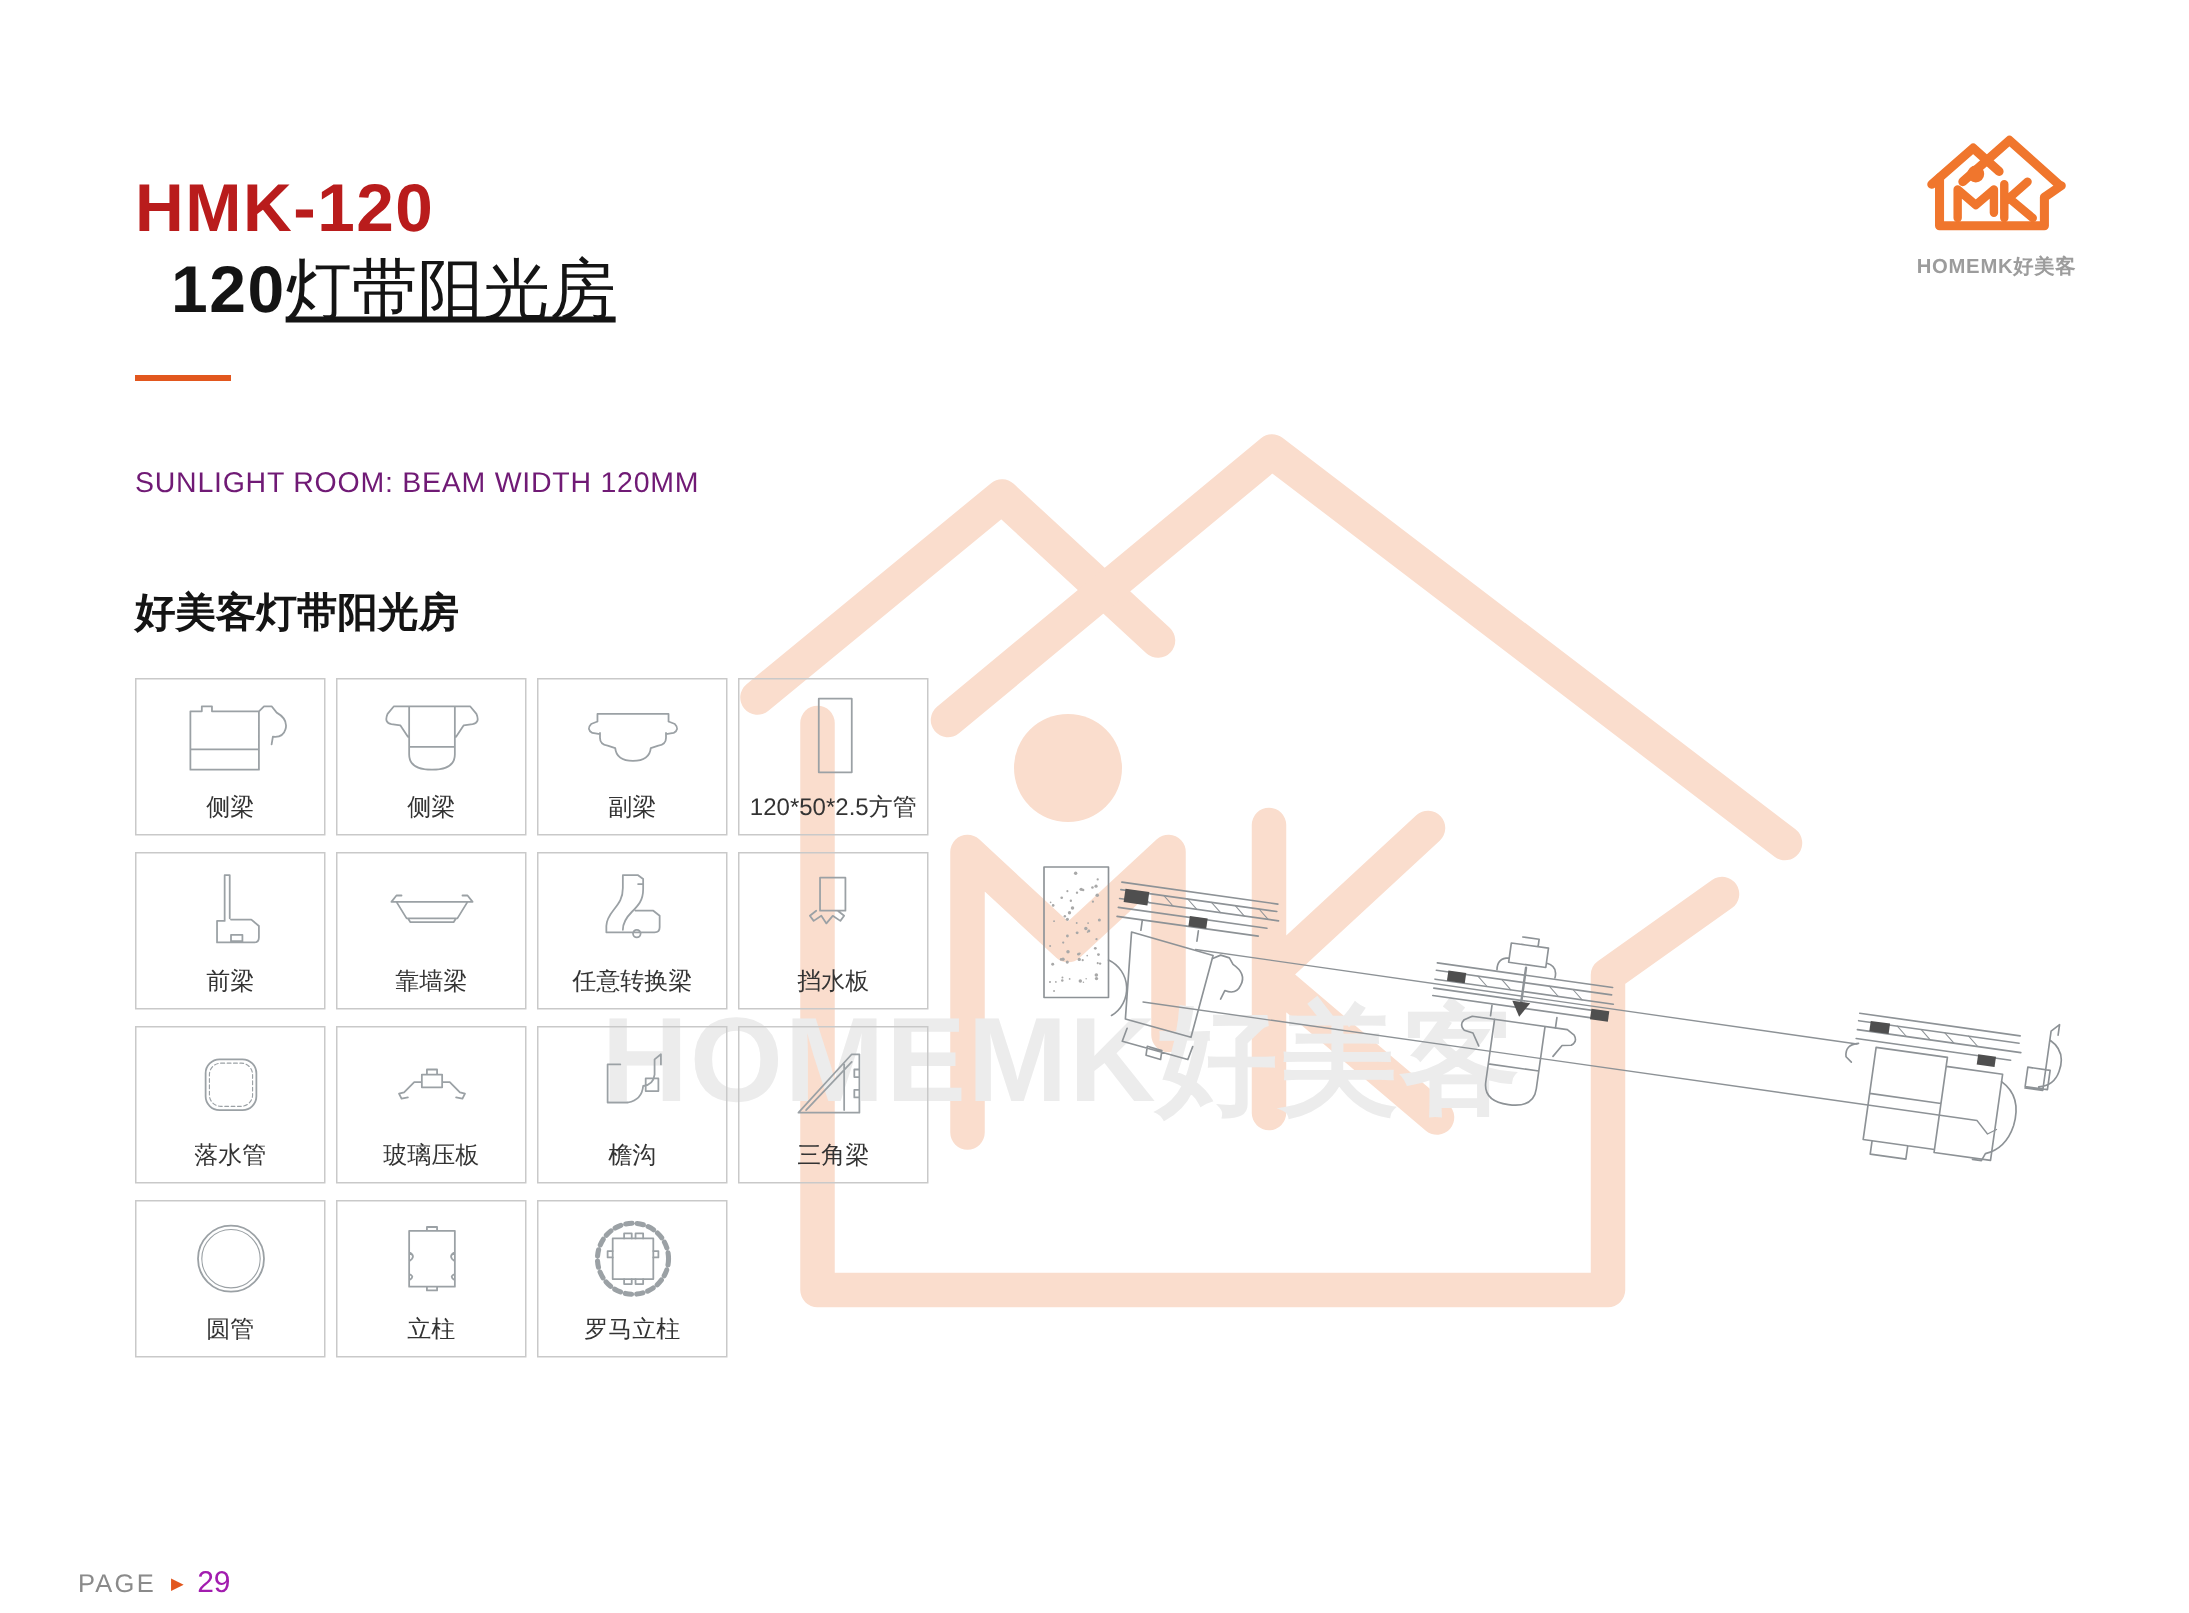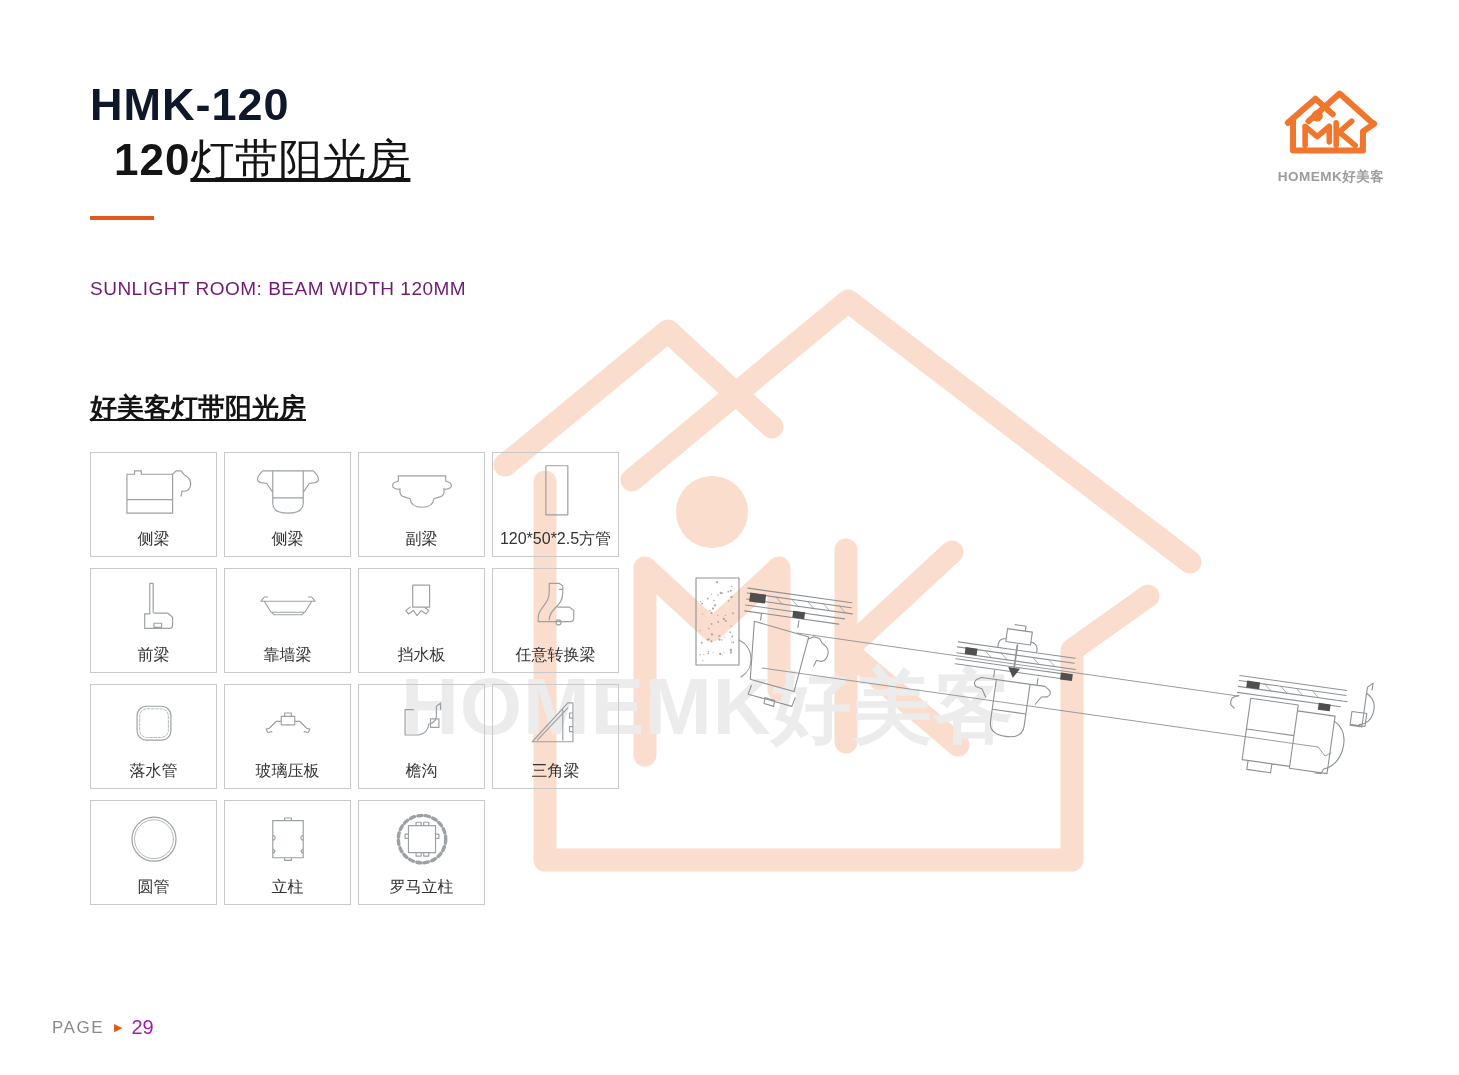--- a/index.html
+++ b/index.html
@@ -11,46 +11,46 @@
   
   .wm-house{position:absolute;left:0;top:0;z-index:1;pointer-events:none;}
   .wm-text{
     position:absolute;left:401px;top:667px;z-index:2;
     font-size:80px;font-weight:bold;color:#ECECEC;letter-spacing:1px;
     white-space:nowrap;line-height:1;pointer-events:none;
   }
   .drawing{position:absolute;left:0;top:0;z-index:3;pointer-events:none;}
   
   .header{position:absolute;left:90px;top:80px;z-index:5;}
-  .model-code{font-size:45px;font-weight:bold;color:#0f172a;line-height:1.1;letter-spacing:1px;}
+  .model-code{font-size:45px;font-weight:bold;color:#b91c1c;line-height:1.1;letter-spacing:1px;margin-top:34px;}
   .title-line{margin-top:6px;font-size:44px;color:#141414;line-height:1.1;}
   .title-num{font-weight:bold;letter-spacing:1px;margin-left:24px;}
   .title-cn{font-weight:500;text-decoration:underline;}
   .accent-dash{margin-top:32px;width:64px;height:4px;background:#E2571E;}
   .subtitle{margin-top:58px;font-size:19px;color:#701a75;letter-spacing:0.5px;}
   
   .logo{position:absolute;left:1256px;top:78px;width:150px;z-index:5;text-align:center;}
   .logo-word{margin-top:4px;font-size:13.5px;font-weight:bold;color:#9C9C9C;letter-spacing:0.5px;white-space:nowrap;}
   
-  .section-title{position:absolute;left:90px;top:390px;z-index:5;font-size:27px;font-weight:bold;color:#141414;text-decoration:underline;}
+  .section-title{position:absolute;left:90px;top:390px;z-index:5;font-size:27px;font-weight:bold;color:#141414;}
   .grid{
     position:absolute;left:90px;top:452px;z-index:4;
     display:grid;grid-template-columns:repeat(4,127px);grid-auto-rows:105px;
     column-gap:7px;row-gap:11px;
   }
   .cell{
     border:1px solid #C9C9C9;background:transparent;
     display:flex;flex-direction:column;align-items:center;
     box-sizing:border-box;
   }
   .cell .ic{flex:1 1 auto;display:flex;align-items:center;justify-content:center;width:100%;}
   .cell .lbl{font-size:16px;color:#333;margin-bottom:9px;line-height:1;white-space:nowrap;}
   .ic svg{stroke:#9BA1A5;fill:none;stroke-width:1.4;stroke-linecap:round;stroke-linejoin:round;}
   
-  .footer{position:absolute;left:52px;top:1016px;z-index:5;display:flex;align-items:center;}
+  .footer{position:absolute;left:52px;top:1044px;z-index:5;display:flex;align-items:center;}
   .footer .pg{font-size:17px;color:#8A8A8A;letter-spacing:1.5px;}
   .footer .arr{font-size:11px;color:#E2571E;margin:0 9px 0 10px;}
   .footer .num{font-size:20px;color:#a21caf;}
 </style>
 </head>
 <body>
 
 <svg class="wm-house" width="1459" height="1075" viewBox="0 0 1459 1075">
   <g stroke="#FADDCD" stroke-width="23" stroke-linecap="round" stroke-linejoin="round" fill="none">
     <path d="M505,465 L668,331 L772,427"></path>
@@ -242,33 +242,33 @@
         <svg width="104" height="66" viewBox="0 0 104 78">
       <path d="M20,31 l4,-5 h4 M20,31 h64 M84,31 l-4,-5 h-4 M24,31 l8,13 h40 l8,-13 M33,44 l2,3 h34 l2,-3"></path>
     </svg>
       </div>
     <div class="lbl">靠墙梁</div>
   </div>
 
   <div class="cell">
     <div class="ic">
         <svg width="104" height="66" viewBox="0 0 104 78">
+      <path d="M44,10 h12 l4,3 v4 h-4 M60,17 v4 c0,9 -4,13 -9,18 c-5,5 -7,9 -7,14 M44,10 v10 c0,8 -3,12 -7,17 c-4,5 -6,9 -6,13 v5 h38 q4,0 4,-4 v-9 l-5,-4 h-14 M52,56 a3,3 0 1 0 6,0 a3,3 0 1 0 -6,0"></path>
+    </svg>
+      </div>
+    <div class="lbl">任意转换梁</div>
+  </div>
+
+  <div class="cell">
+    <div class="ic">
+        <svg width="104" height="66" viewBox="0 0 104 78">
       <path d="M41,12 h20 v26 h-20 z M41,38 h20 M38,38 l-5,4 3,4 6,-4 4,6 5,-6 6,4 3,-4 -5,-4"></path>
     </svg>
       </div>
     <div class="lbl">挡水板</div>
-  </div>
-
-  <div class="cell">
-    <div class="ic">
-        <svg width="104" height="66" viewBox="0 0 104 78">
-      <path d="M44,10 h12 l4,3 v4 h-4 M60,17 v4 c0,9 -4,13 -9,18 c-5,5 -7,9 -7,14 M44,10 v10 c0,8 -3,12 -7,17 c-4,5 -6,9 -6,13 v5 h38 q4,0 4,-4 v-9 l-5,-4 h-14 M52,56 a3,3 0 1 0 6,0 a3,3 0 1 0 -6,0"></path>
-    </svg>
-      </div>
-    <div class="lbl">任意转换梁</div>
   </div>
 
   <div class="cell">
     <div class="ic">
         <svg width="104" height="66" viewBox="0 0 104 78">
       <rect x="32" y="18" width="40" height="40" rx="11"></rect>
       <rect x="35" y="21" width="34" height="34" rx="9" stroke-dasharray="3 2" stroke-width="0.9"></rect>
     </svg>
       </div>
     <div class="lbl">落水管</div>

